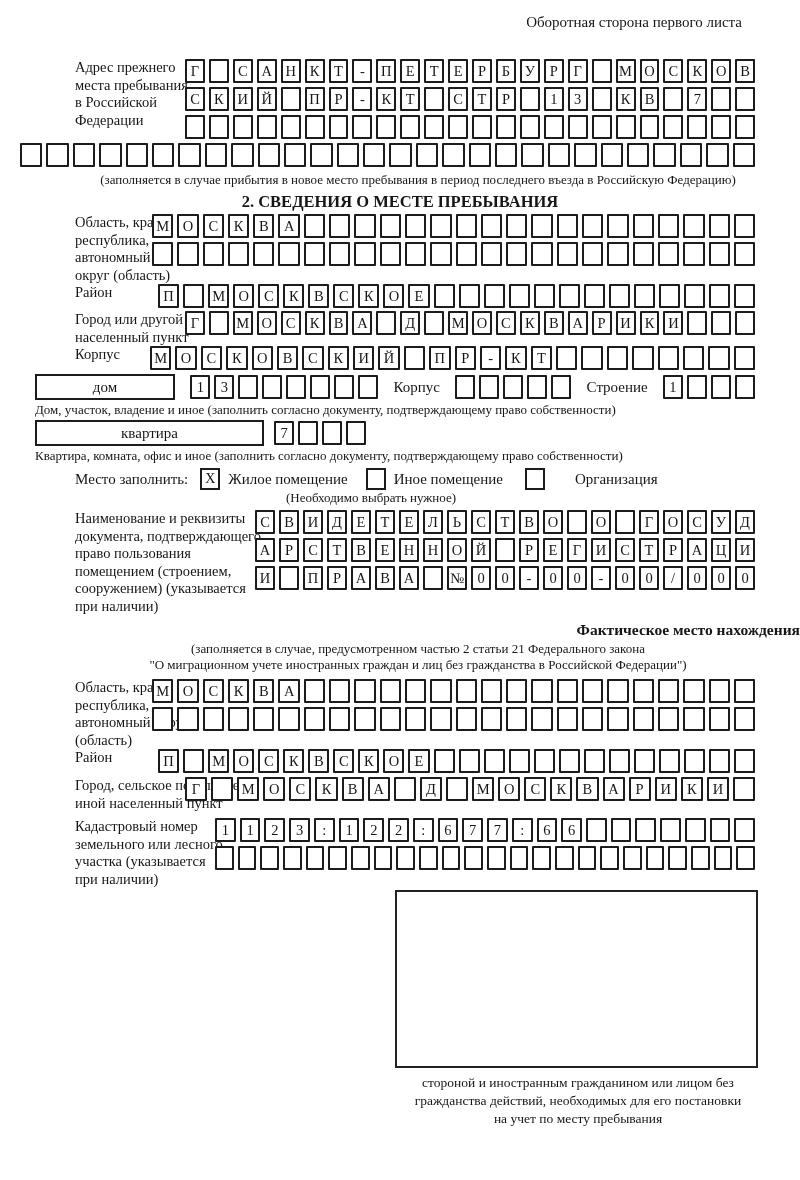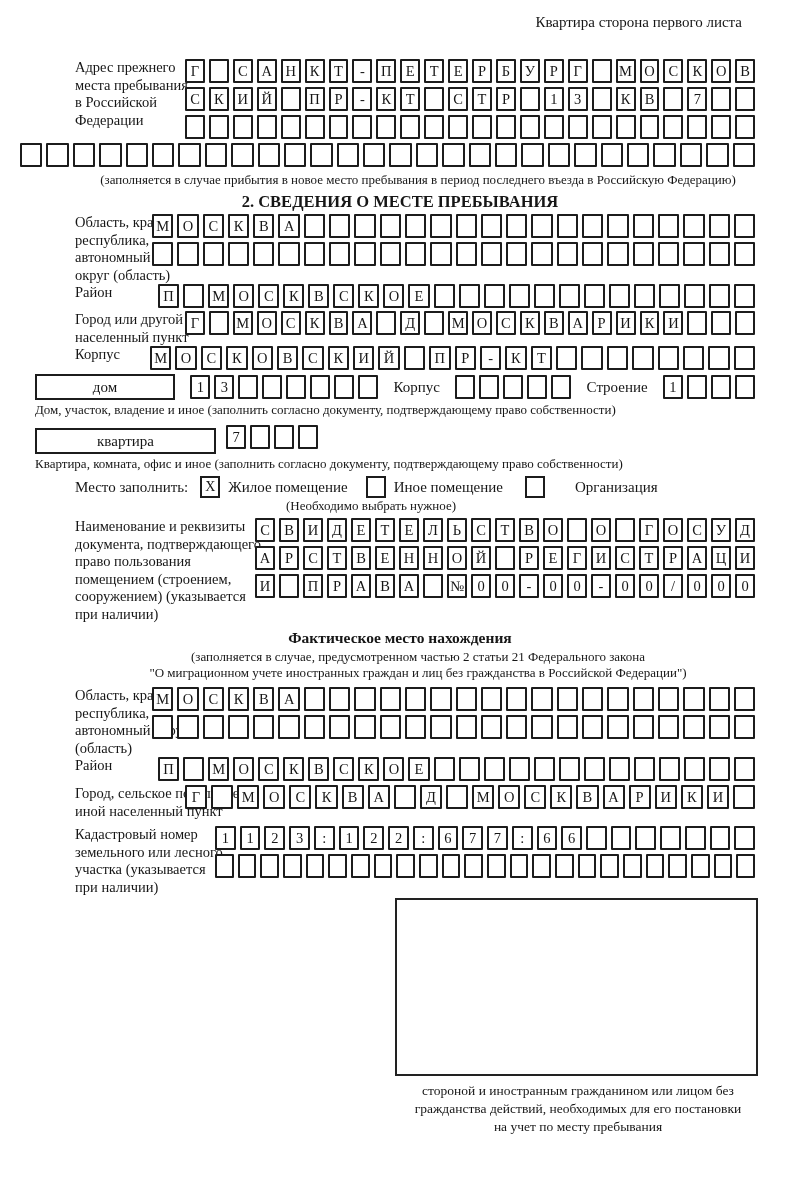--- a/index.html
+++ b/index.html
@@ -13,39 +13,39 @@
   .rows .cellrow{margin-bottom:4px;}
   .rows .cellrow:last-child{margin-bottom:0;}
   .cellrow{display:flex;min-width:0;}
   .cell{flex:1 1 0;min-width:0;height:24px;box-sizing:border-box;border:2px solid #1c1c1c;border-radius:1px;margin-right:4px;display:flex;align-items:center;justify-content:center;font-size:14.5px;line-height:1;background:#fff;}
   .cell:last-child{margin-right:0;}
   .fx .cell{flex:0 0 20px;}
   .fullrow{margin:4px 45px 0 20px;}
   .note{font-size:13px;line-height:16px;padding-left:36px;}
   .center{text-align:center;}
   .h2{margin:4px 0 0 0;text-align:center;font-size:16.5px;font-weight:bold;}
-  .h3{margin:6px 0 0 0;text-align:center;font-size:15.5px;font-weight:bold;}
+  .h3{margin:6px 0 0 0;text-align:right;font-size:15.5px;font-weight:bold;}
   .mt2{margin-top:2px;} .mt3{margin-top:3px;} .mt4{margin-top:4px;} .mt6{margin-top:6px;}
   .houserow{display:flex;justify-content:space-between;align-items:center;margin:4px 45px 0 35px;}
   .labelbox{box-sizing:border-box;height:26px;border:2px solid #1c1c1c;display:flex;align-items:center;justify-content:center;font-size:15px;background:#fff;}
-  .lb160{width:140px;} .lb195{width:181px;margin-top:8px;}
+  .lb160{width:140px;} .lb195{width:229px;}
   .inlinelbl{font-size:15px;white-space:nowrap;}
   .left35{padding-left:35px;}
   .aptrow{display:flex;align-items:center;margin:2px 45px 0 35px;}
   .aptrow .cellrow{margin-left:10px;}
   .stayrow{display:flex;align-items:center;margin:4px 45px 0 75px;font-size:15px;}
   .cb{flex:0 0 20px;width:20px;height:22px;box-sizing:border-box;border:2px solid #1c1c1c;display:flex;align-items:center;justify-content:center;font-size:14px;background:#fff;}
   .stamp-box{margin:2px 0 0 395px;width:363px;height:178px;box-sizing:border-box;border:2px solid #222;background:#fff;}
   .stamp-caption{margin:6px 0 0 398px;width:360px;font-size:13.5px;line-height:18px;text-align:center;}
   .notewrap{margin-top:5px;}
 </style>
 </head>
 <body>
 
-<div class="hdr">Квартира сторона первого листа</div>
+<div class="hdr">Оборотная сторона первого листа</div>
 
 <div class="field" style="margin-top:28px;">
   <div class="label w110">
       <div class="lline">Адрес прежнего</div>
       <div class="lline">места пребывания</div>
       <div class="lline">в Российской</div>
       <div class="lline">Федерации</div>
     </div>
   <div class="rows">
     <div class="cellrow">

